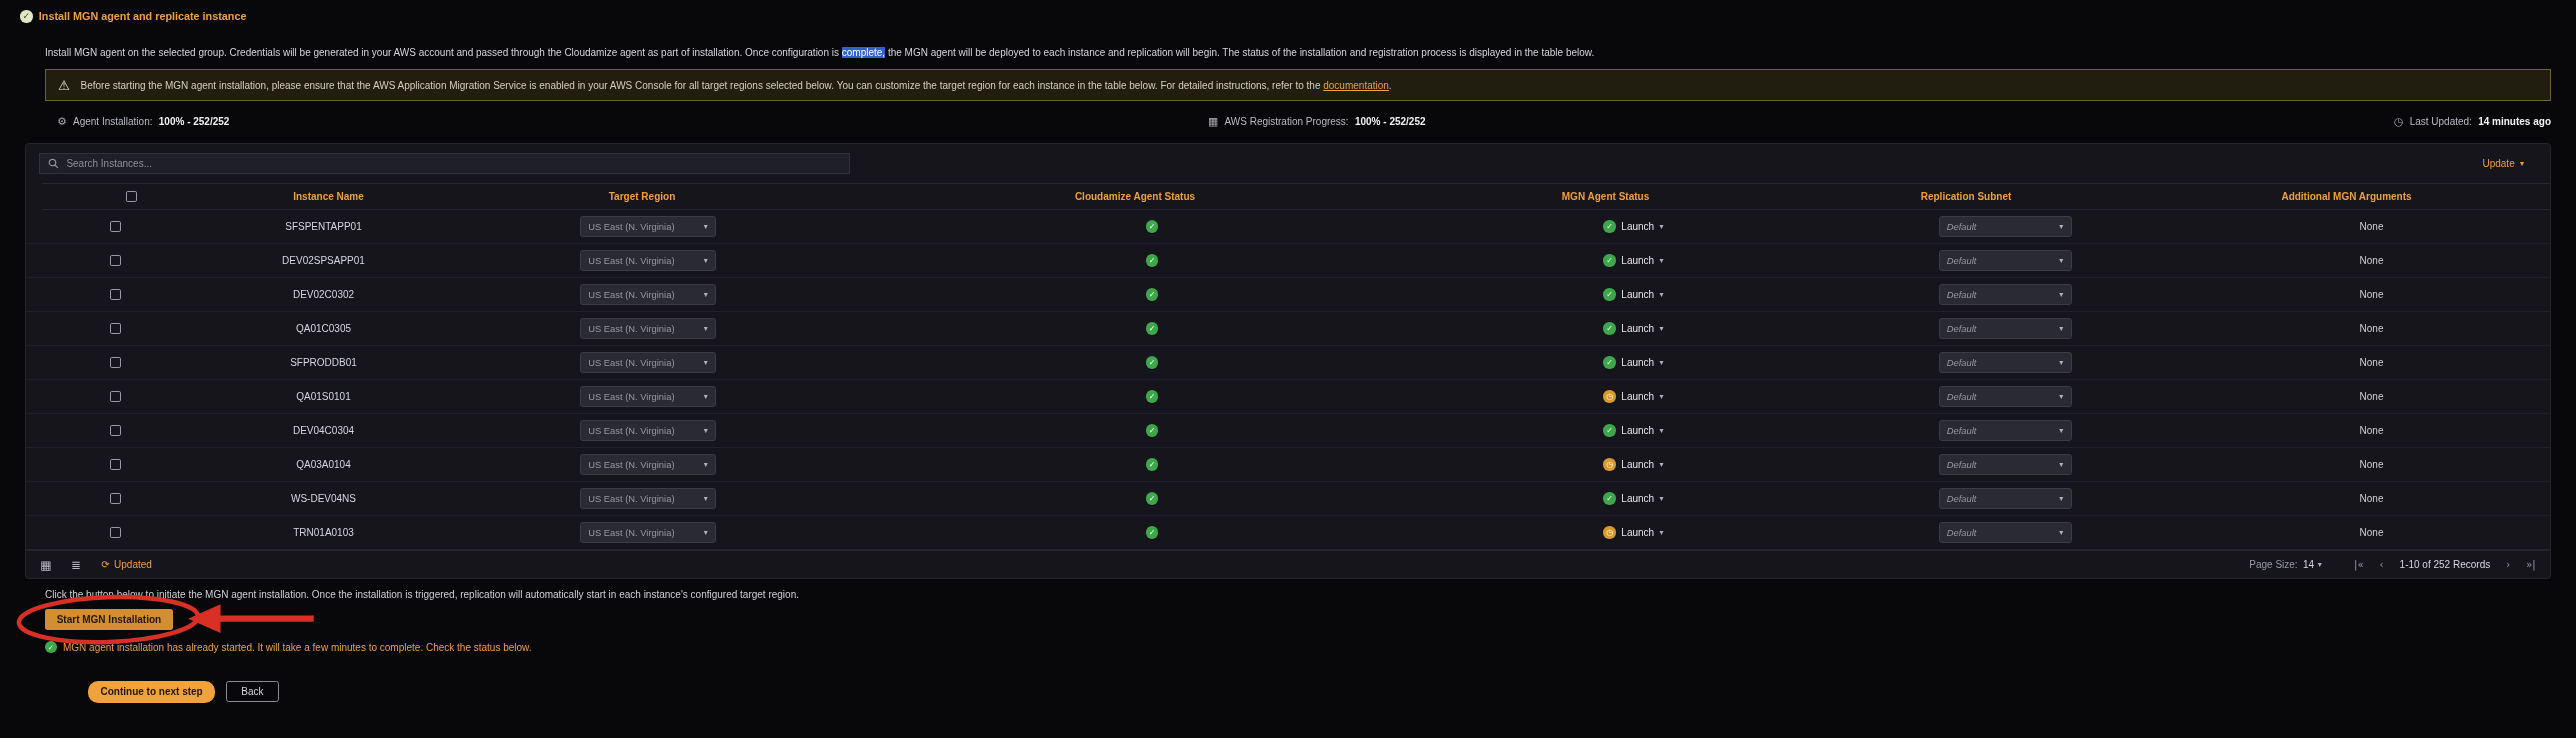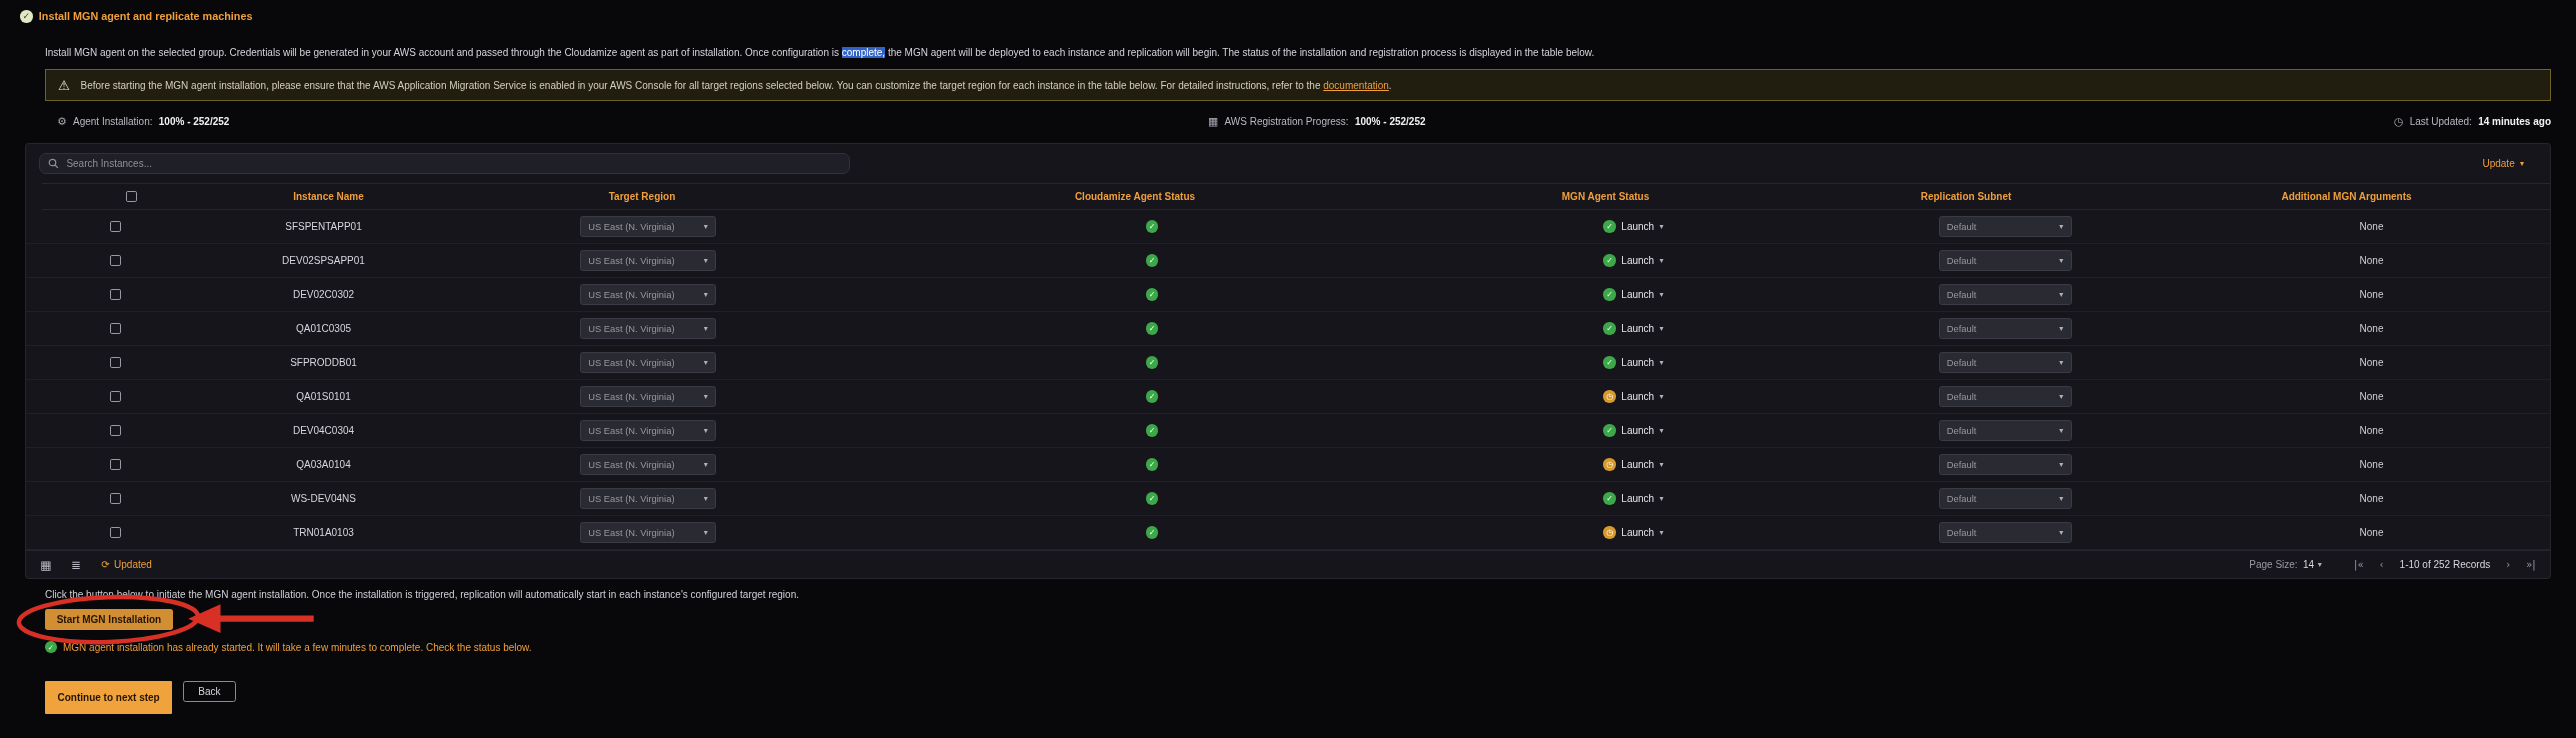--- a/index.html
+++ b/index.html
@@ -34,21 +34,21 @@
   .pgroup.mid { position:absolute; left:1183px; }
   .pgroup.right { margin-left:auto; }
   .pv { color:#f2f2f5; font-weight:bold; }
   .picon { color:#a9a9b4; font-size:10.8px; }
 
   
   .panel { position:absolute; top:143px; left:25px; width:2526px;
     background:#15151b; border:0.9px solid #26262e; border-radius:3.6px; }
   .panel-toolbar { height:39px; display:flex; align-items:center; justify-content:space-between; padding:0 13.4px; }
   .search-box { width:811px; height:21.5px; background:#1f1f27; border:0.9px solid #31313c;
-    border-radius:7px; display:flex; align-items:center; gap:7.2px; padding:0 8px; }
+    border-radius:0; display:flex; align-items:center; gap:7.2px; padding:0 8px; }
   .search-box input { flex:1; background:transparent; border:none; outline:none;
     color:#d6d6de; font-size:10px; font-family:inherit; }
   .search-box input::placeholder { color:#8f8f9a; }
   .update-btn { color:#ef9f3b; display:flex; align-items:center; gap:5.4px; cursor:pointer; padding-right:12.5px; }
   .caret { font-size:8px; color:#b0b0ba; }
   .update-btn .caret { color:#ef9f3b; }
 
   .grid-row { display:grid; grid-template-columns:179px 215px 412px 574px 367px 354px 1fr; align-items:center; }
   .table-header { height:27px; border-top:0.9px solid #26262e; border-bottom:0.9px solid #26262e;margin-left:16px; }
   .th { color:#ef9f3b; font-weight:bold; text-align:center; }
@@ -57,21 +57,21 @@
   .cell.name { color:#d6d6de; }
   .cell.args { color:#cfcfd6; }
 
   .cb { width:11.7px; height:11.7px; border:1.3px solid #9a9aa5; border-radius:1.8px;
     background:transparent; appearance:none; -webkit-appearance:none; cursor:pointer; }
 
   .dd { height:20.6px; background:#2a2a33; border:0.9px solid #3b3b46; border-radius:2.7px;
     display:flex; align-items:center; justify-content:space-between; padding:0 7.2px;
     color:#97979f; font-size:9.4px; cursor:pointer; }
   .dd.region { width:136px;text-align:right; }
-  .dd.subnet { width:133px; }
+  .dd.subnet { width:133px;font-style:italic; }
 
   .status-dot { width:12.5px; height:12.5px; border-radius:50%; display:inline-flex;
     align-items:center; justify-content:center; color:#ffffff; font-size:8px;
     font-family:"DejaVu Sans", sans-serif; }
   .status-dot.ok { background:#3da84a; }
   .status-dot.pending { background:#d79a2b; }
   .cell.mgn { gap:5.4px; }
   .launch { color:#e6e6ec; cursor:pointer; }
 
   
@@ -89,36 +89,36 @@
   .bottom { position:absolute; top:589px; left:45px; right:25px; }
   .instruction { color:#cfcfd6; }
   .start-btn { margin-top:9px; height:20.6px; padding:0 11.7px; background:#d28e33; color:#241503;
     font-weight:bold; font-size:10px; border:none; border-radius:2.7px; cursor:pointer;
     font-family:inherit; display:block; }
   .status-row { margin-top:11.7px; display:flex; align-items:center; gap:6.3px; color:#ef9f3b; }
   .status-check { width:11.7px; height:11.7px; border-radius:50%; background:#3da84a; color:#fff;
     font-size:7.2px; display:inline-flex; align-items:center; justify-content:center;
     font-family:"DejaVu Sans", sans-serif; }
   .action-row { margin-top:28px; display:flex; gap:10.8px; }
-  .continue-btn { height:33px; padding:0 12.5px; background:#f0a23c; color:#241503; font-weight:bold;
-    border:none; border-radius:1px; font-size:10px; cursor:pointer; font-family:inherit; }
+  .continue-btn { height:22px; padding:0 12.5px; background:#f0a23c; color:#241503; font-weight:bold;
+    border:none; border-radius:10px; font-size:10px; cursor:pointer; font-family:inherit;margin-left:43px; }
   .back-btn { height:21.5px; padding:0 14.3px; background:transparent; color:#d6d6de;
     border:0.9px solid #8a8a95; border-radius:2.7px; font-size:10px; cursor:pointer; font-family:inherit; }
 
   
   .annotation { position:absolute; left:0; top:0; pointer-events:none; z-index:50; }
 </style>
 </head>
 <body>
 
 <div class="screen">
 
   <div class="title-row">
     <span class="step-check icon-glyph">✓</span>
-    <span class="page-title">Install MGN agent and replicate machines</span>
+    <span class="page-title">Install MGN agent and replicate instance</span>
   </div>
 
   <div class="description"><span>Install MGN agent on the selected group. Credentials will be generated in your AWS account and passed through the Cloudamize agent as part of installation. Once configuration is </span><span class="hl">complete,</span><span> the MGN agent will be deployed to each instance and replication will begin. The status of the installation and registration process is displayed in the table below.</span></div>
 
   <div class="warning">
     <span class="warn-triangle icon-glyph">⚠</span>
     <span><span>Before starting the MGN agent installation, please ensure that the AWS Application Migration Service is enabled in your AWS Console for all target regions selected below. You can customize the target region for each instance in the table below. For detailed instructions, refer to the </span><span class="doc-link">documentation</span><span>.</span></span>
   </div>
 
   <div class="progress-row">

